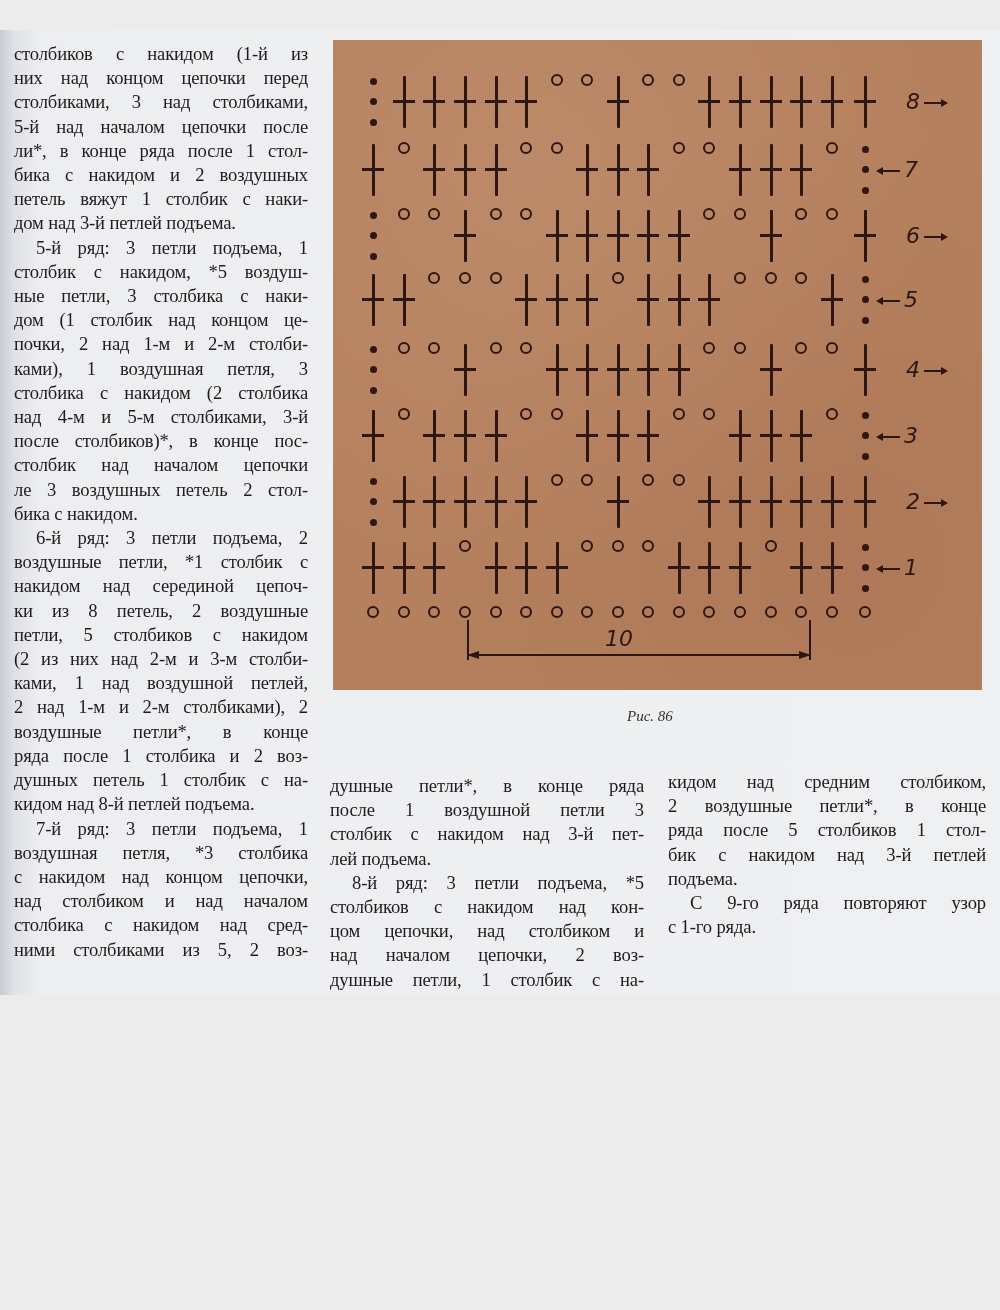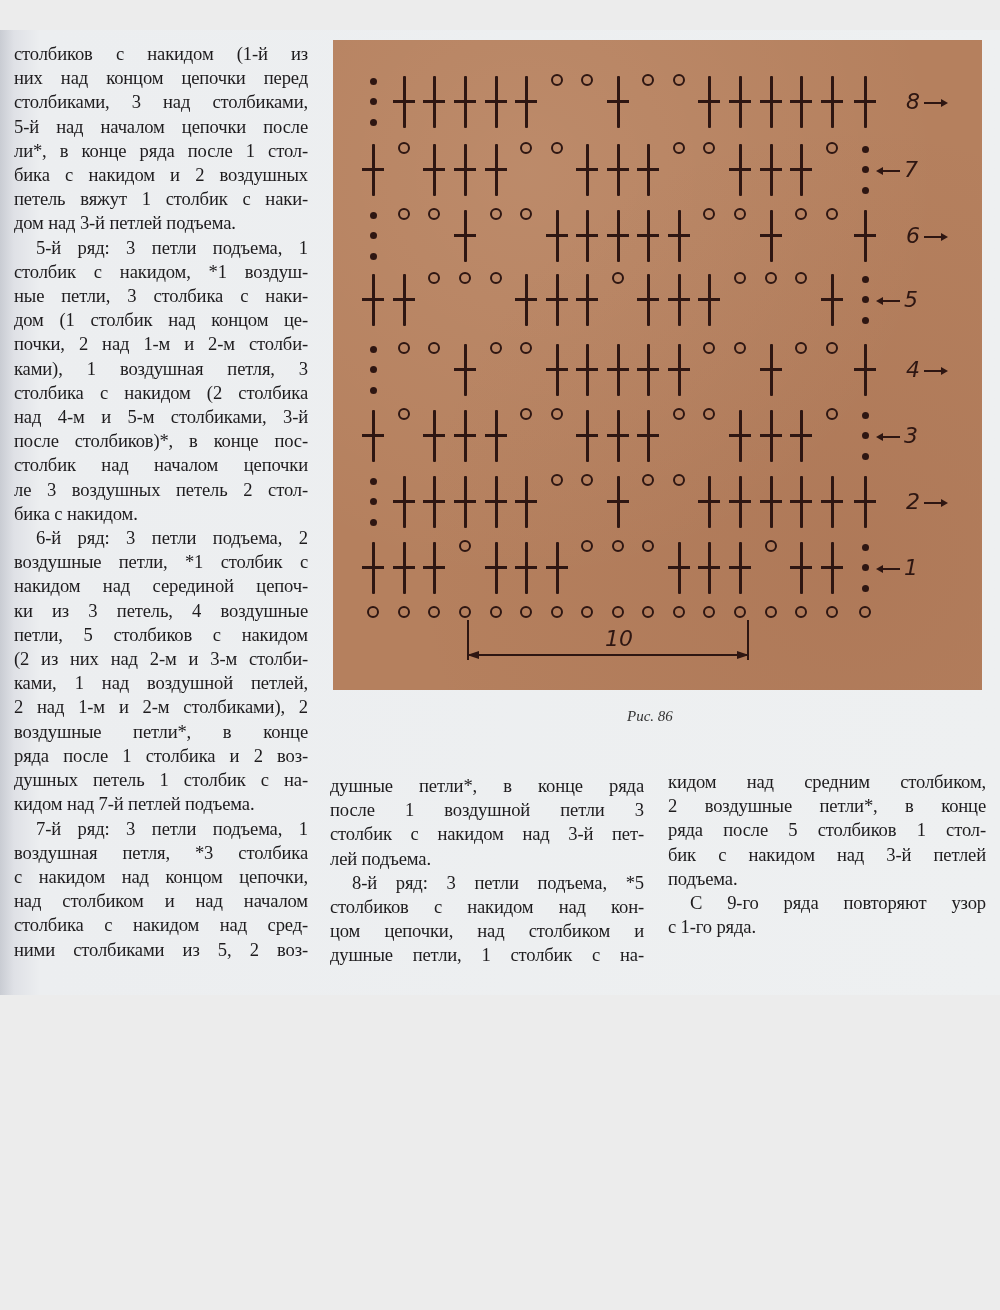--- a/index.html
+++ b/index.html
@@ -39,21 +39,21 @@
   .tc { width: 8px; height: 52px; }
   .tc i { position: absolute; left: 0; width: 7px; height: 7px; border-radius: 50%; background: #2e1612; }
   .rowlabel {
     position: absolute; font-family: "DejaVu Sans", sans-serif; font-style: italic;
     font-size: 22px; color: #2e1612; line-height: 22px;
   }
   .arrow { display: inline-block; width: 20px; height: 2px; background: #2e1612; vertical-align: middle; position: relative; }
   .arrow.r::after { content: ""; position: absolute; right: -4px; top: -3px; border-left: 7px solid #2e1612; border-top: 4px solid transparent; border-bottom: 4px solid transparent; }
   .arrow.l::before { content: ""; position: absolute; left: -4px; top: -3px; border-right: 7px solid #2e1612; border-top: 4px solid transparent; border-bottom: 4px solid transparent; }
 
-  .measure { position: absolute; left: 467px; top: 638px; width: 282px; height: 30px; }
+  .measure { position: absolute; left: 467px; top: 638px; width: 344px; height: 30px; }
   .measure .tick { position: absolute; top: -18px; width: 2px; height: 40px; background: #2e1612; }
   .measure .line { position: absolute; left: 0; right: 0; top: 16px; height: 2px; background: #2e1612; }
   .measure .line::before { content: ""; position: absolute; left: 0; top: -3px; border-right: 12px solid #2e1612; border-top: 4px solid transparent; border-bottom: 4px solid transparent; }
   .measure .line::after { content: ""; position: absolute; right: 0; top: -3px; border-left: 12px solid #2e1612; border-top: 4px solid transparent; border-bottom: 4px solid transparent; }
   .measure .num { position: absolute; left: 138px; top: -12px; font-family: "DejaVu Sans", sans-serif; font-style: italic; font-size: 22px; color: #2e1612; }
 
   .caption { position: absolute; left: 627px; top: 708px; font-style: italic; font-size: 15px; color: #333; }
 </style>
 </head>
 <body>
@@ -63,43 +63,43 @@
 <div id="col1" class="col">
     <p>столбиков с накидом (1-й из</p>
     <p>них над концом цепочки перед</p>
     <p>столбиками, 3 над столбиками,</p>
     <p>5-й над началом цепочки после</p>
     <p>ли*, в конце ряда после 1 стол-</p>
     <p>бика с накидом и 2 воздушных</p>
     <p>петель вяжут 1 столбик с наки-</p>
     <p class="last">дом над 3-й петлей подъема.</p>
     <p class="ind">5-й ряд: 3 петли подъема, 1</p>
-    <p>столбик с накидом, *1 воздуш-</p>
+    <p>столбик с накидом, *5 воздуш-</p>
     <p>ные петли, 3 столбика с наки-</p>
     <p>дом (1 столбик над концом це-</p>
     <p>почки, 2 над 1-м и 2-м столби-</p>
     <p>ками), 1 воздушная петля, 3</p>
     <p>столбика с накидом (2 столбика</p>
     <p>над 4-м и 5-м столбиками, 3-й</p>
     <p>после столбиков)*, в конце пос-</p>
     <p>столбик над началом цепочки</p>
     <p>ле 3 воздушных петель 2 стол-</p>
     <p class="last">бика с накидом.</p>
     <p class="ind">6-й ряд: 3 петли подъема, 2</p>
     <p>воздушные петли, *1 столбик с</p>
     <p>накидом над серединой цепоч-</p>
-    <p>ки из 3 петель, 4 воздушные</p>
+    <p>ки из 8 петель, 2 воздушные</p>
     <p>петли, 5 столбиков с накидом</p>
     <p>(2 из них над 2-м и 3-м столби-</p>
     <p>ками, 1 над воздушной петлей,</p>
     <p>2 над 1-м и 2-м столбиками), 2</p>
     <p>воздушные петли*, в конце</p>
     <p>ряда после 1 столбика и 2 воз-</p>
     <p>душных петель 1 столбик с на-</p>
-    <p class="last">кидом над 7-й петлей подъема.</p>
+    <p class="last">кидом над 8-й петлей подъема.</p>
     <p class="ind">7-й ряд: 3 петли подъема, 1</p>
     <p>воздушная петля, *3 столбика</p>
     <p>с накидом над концом цепочки,</p>
     <p>над столбиком и над началом</p>
     <p>столбика с накидом над сред-</p>
     <p>ними столбиками из 5, 2 воз-</p>
   </div>
 
 <div class="chart"></div>
 <div id="chart-symbols">
@@ -548,20 +548,21 @@
 <div class="caption">Рис. 86</div>
 
 <div id="col2" class="col">
     <p>душные петли*, в конце ряда</p>
     <p>после 1 воздушной петли 3</p>
     <p>столбик с накидом над 3-й пет-</p>
     <p class="last">лей подъема.</p>
     <p class="ind">8-й ряд: 3 петли подъема, *5</p>
     <p>столбиков с накидом над кон-</p>
     <p>цом цепочки, над столбиком и</p>
+    <p>над началом цепочки, 2 воз-</p>
     <p>душные петли, 1 столбик с на-</p>
   </div>
 <div id="col3" class="col">
     <p>кидом над средним столбиком,</p>
     <p>2 воздушные петли*, в конце</p>
     <p>ряда после 5 столбиков 1 стол-</p>
     <p>бик с накидом над 3-й петлей</p>
     <p class="last">подъема.</p>
     <p class="ind">С 9-го ряда повторяют узор</p>
     <p class="last">с 1-го ряда.</p>

